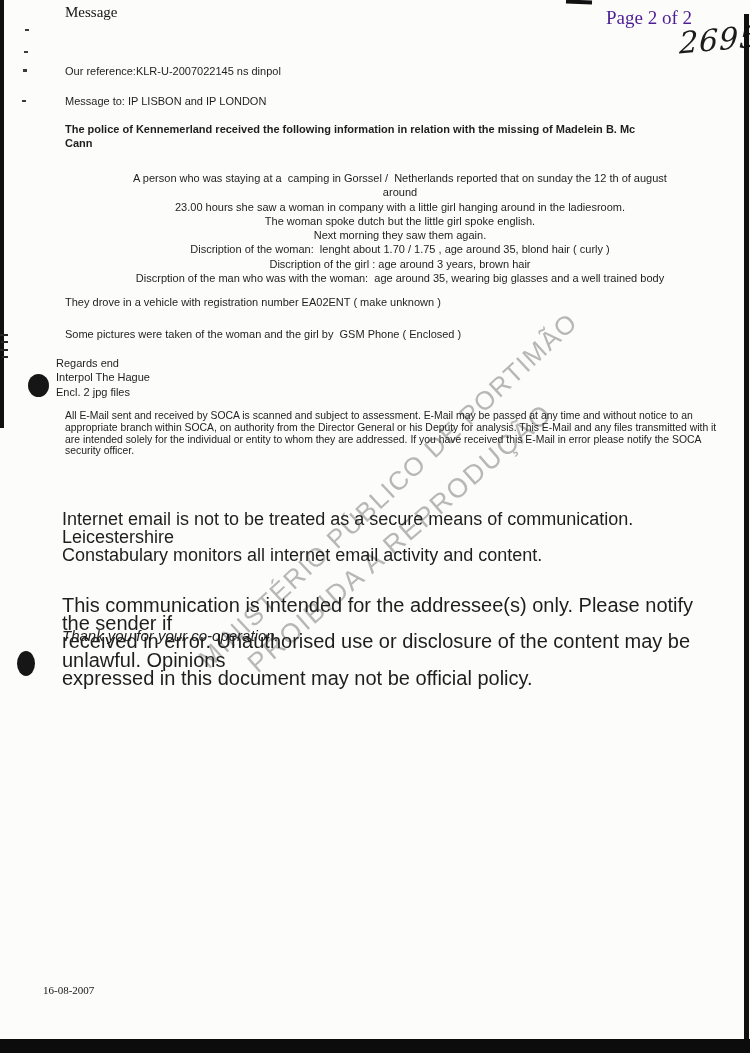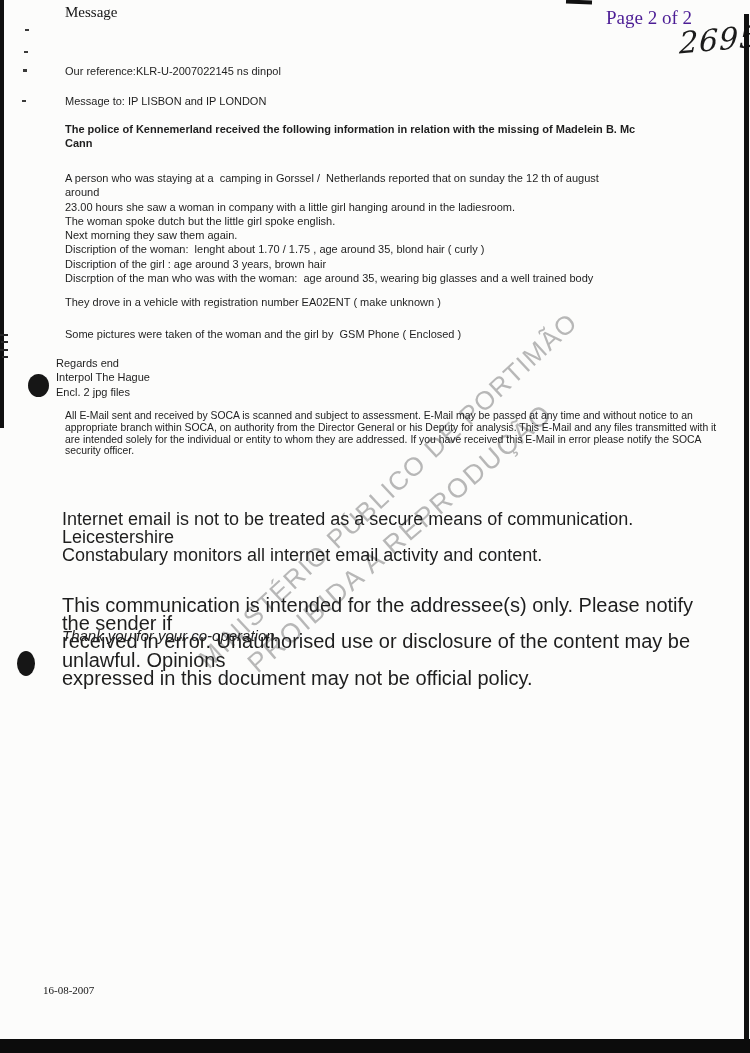--- a/index.html
+++ b/index.html
@@ -34,21 +34,21 @@
     font-style: italic;
     font-size: 30px;
     letter-spacing: 1px;
     color: #1b1b1b;
     transform: rotate(-5deg) skewX(-6deg);
     z-index: 3;
   }
   .ref-line   { left: 65px; top: 64px; }
   .to-line    { left: 65px; top: 94px; }
   .intro      { left: 65px; top: 122px; font-weight: bold; }
-  .sighting   { left: 65px; top: 171px; }
+  .sighting   { left: 65px; top: 171px; text-align: center; }
   .vehicle    { left: 65px; top: 295px; }
   .pictures   { left: 65px; top: 327px; }
   .signature  { left: 56px; top: 356px; }
   .disclaimer {
     left: 65px; top: 410px;
     width: 652px;
     font-size: 10.4px;
     line-height: 11.8px;
     color: #222;
   }

